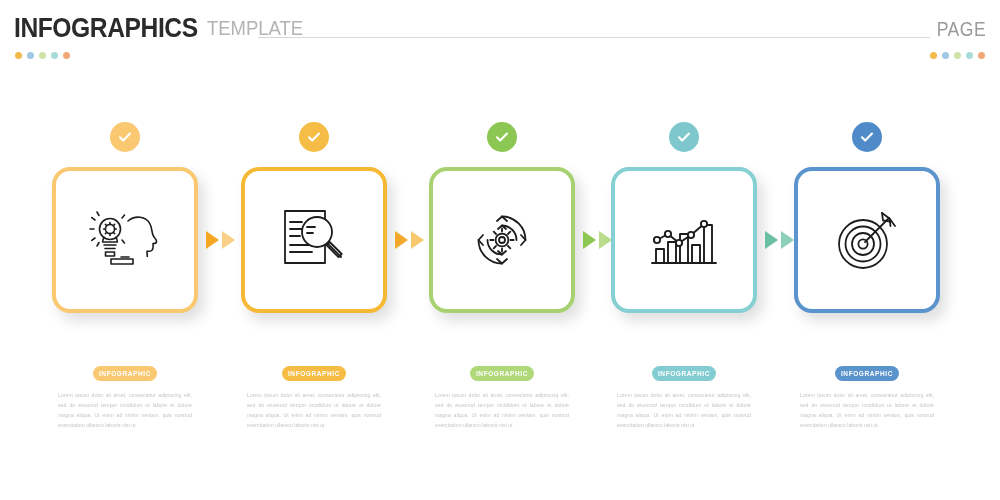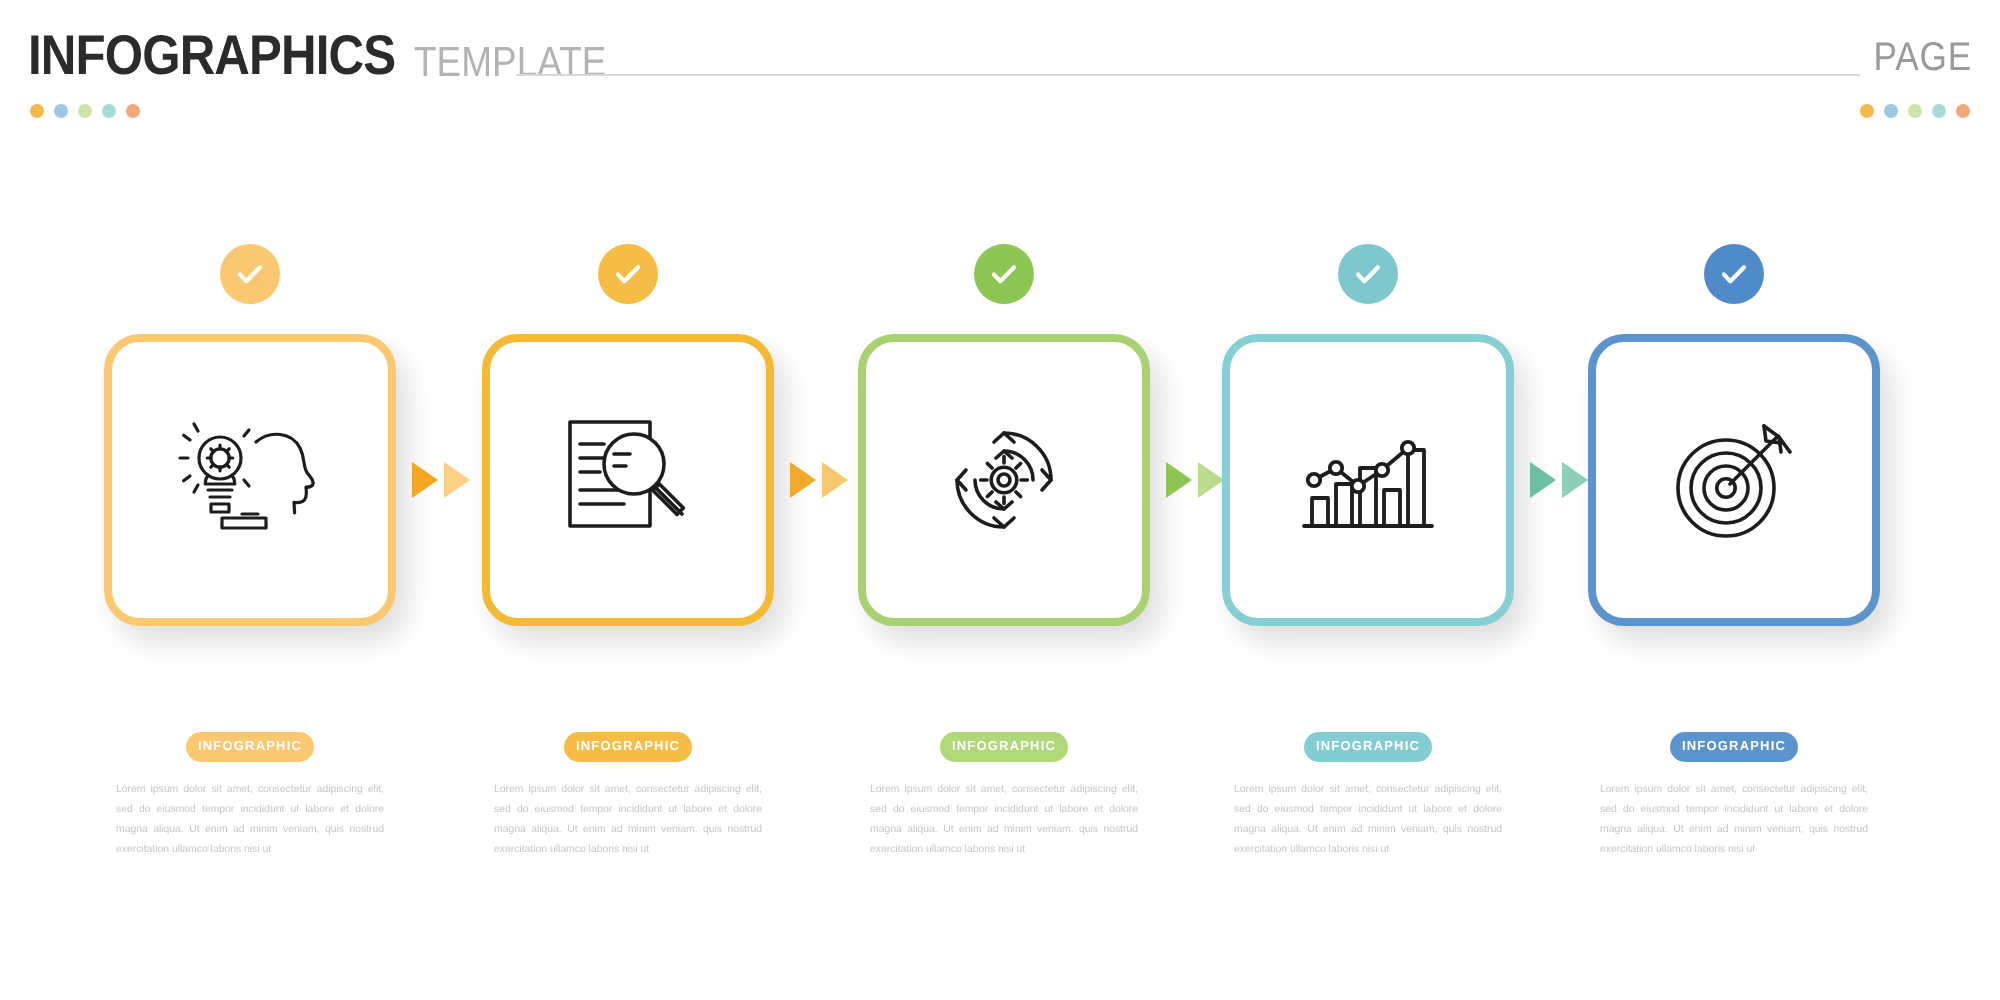--- a/index.html
+++ b/index.html
@@ -18,21 +18,21 @@
   
   .header {
     position: absolute;
     left: 0; top: 0;
     width: 1000px; height: 70px;
   }
   .header-left {
     position: absolute;
     left: 14px; top: 12px;
     display: flex;
-    align-items: flex-end;
+    align-items: center;
   }
   .brand-main {
     font-family: "Liberation Sans", sans-serif;
     font-size: 28px;
     font-weight: 700;
     letter-spacing: -0.5px;
     color: #2b2b2b;
     transform: scaleX(0.88);
     transform-origin: left center;
     white-space: nowrap;

